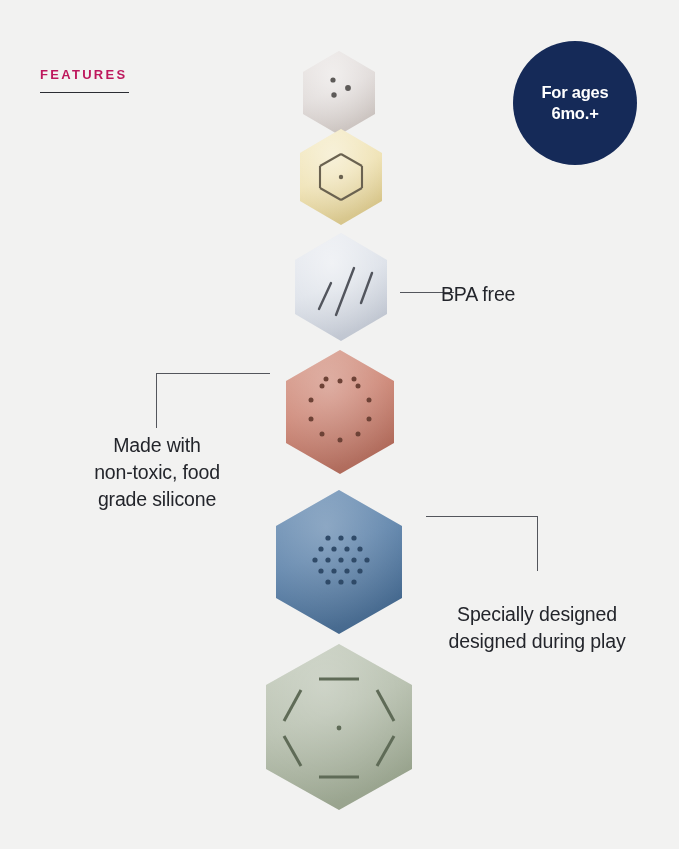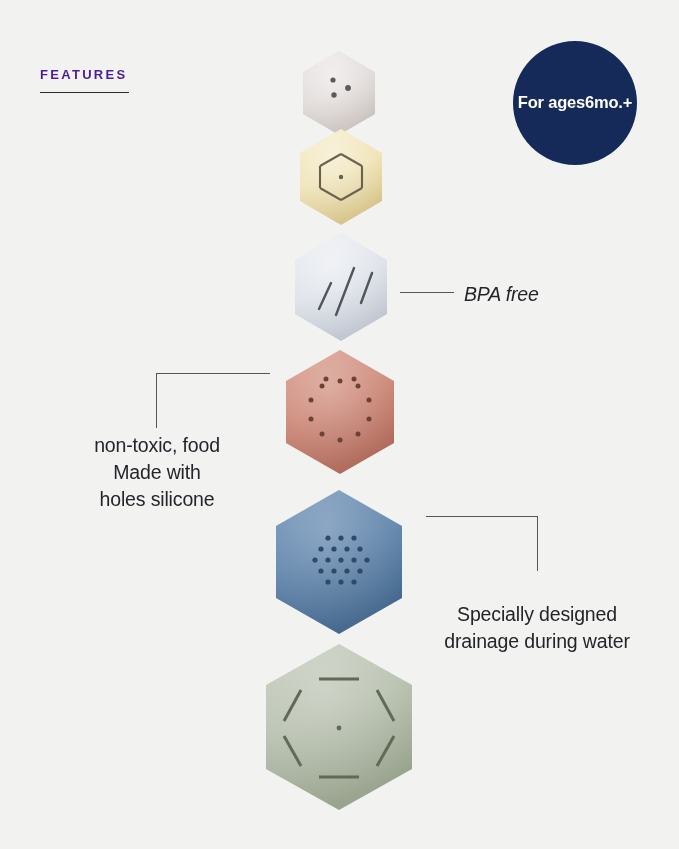--- a/index.html
+++ b/index.html
@@ -24,21 +24,21 @@
   }
 
   
   #features-heading {
     position: absolute;
     left: 40px;
     top: 68px;
     font-size: 13px;
     font-weight: 700;
     letter-spacing: 2.3px;
-    color: #4c1d95;
+    color: #be185d;
     line-height: 1;
   }
   #features-rule {
     position: absolute;
     left: 40px;
     top: 92px;
     width: 89px;
     height: 1px;
     background: #2b2d33;
   }
@@ -46,20 +46,21 @@
   
   #age-badge {
     position: absolute;
     left: 513px;
     top: 41px;
     width: 124px;
     height: 124px;
     border-radius: 50%;
     background: #152a58;
     display: flex;
+    flex-direction: column;
     align-items: center;
     justify-content: center;
     text-align: center;
   }
   #age-badge .bl {
     color: #ffffff;
     font-size: 16.5px;
     font-weight: 700;
     line-height: 1.28;
     letter-spacing: -0.2px;
@@ -269,32 +270,32 @@
         <path d="M143 94 L126 124"></path>
         <path d="M108 135 L68 135"></path>
         <path d="M50 124 L33 94"></path>
         <path d="M33 79 L50 48"></path>
       </g>
       <circle cx="88" cy="86" r="2.4" fill="#5f6b57"></circle>
     </svg>
   </div>
 
   <div class="leader h" style="left:400px; top:292px; width:54px;"></div>
-  <div class="callout left" style="left:464px; top:281px;font-style:italic;">
+  <div class="callout left" style="left:441px; top:281px;">
     <div>BPA free</div>
   </div>
 
   <div class="leader h" style="left:156px; top:373px; width:114px;"></div>
   <div class="leader v" style="left:156px; top:373px; height:55px;"></div>
   <div class="callout center" style="left:157px; top:432px; transform:translateX(-50%);">
+    <div>Made with</div>
     <div>non-toxic, food</div>
-    <div>Made with</div>
-    <div>holes silicone</div>
+    <div>grade silicone</div>
   </div>
 
   <div class="leader h" style="left:426px; top:516px; width:112px;"></div>
   <div class="leader v" style="left:537px; top:516px; height:55px;"></div>
   <div class="callout center" style="left:537px; top:601px; transform:translateX(-50%);">
     <div>Specially designed</div>
-    <div>drainage during water</div>
+    <div>designed during play</div>
   </div>
 
 </div>
 
 </body></html>

